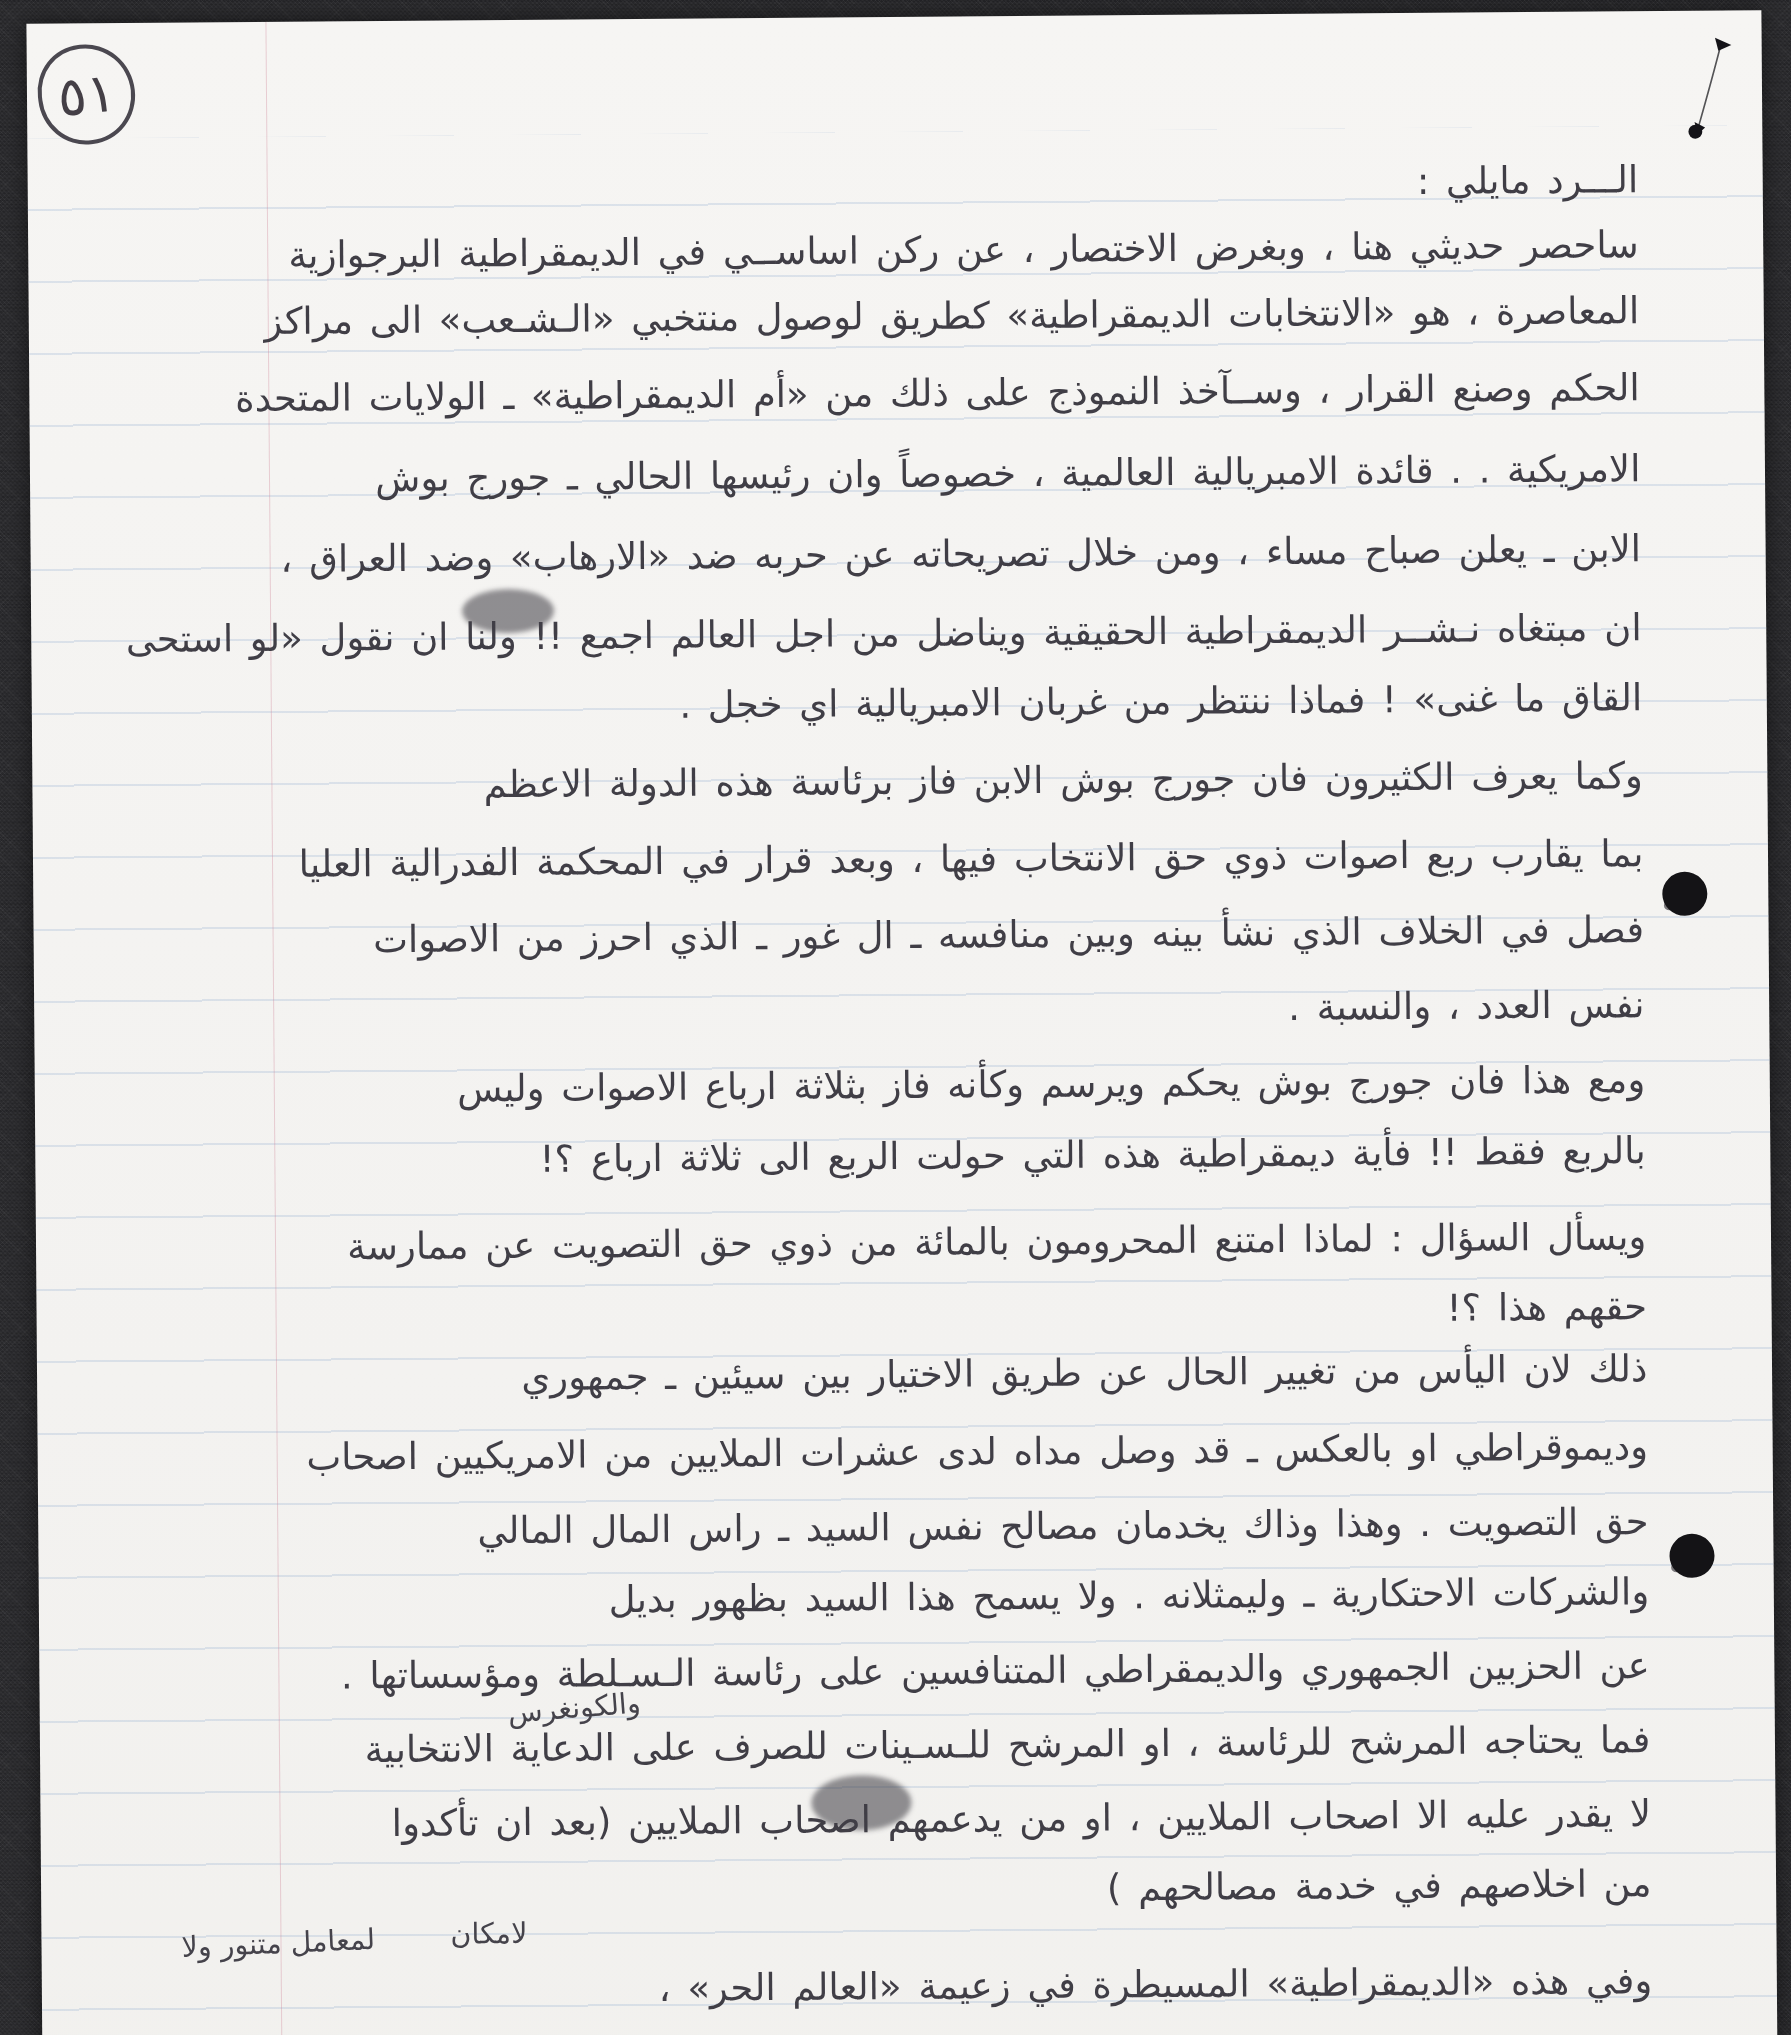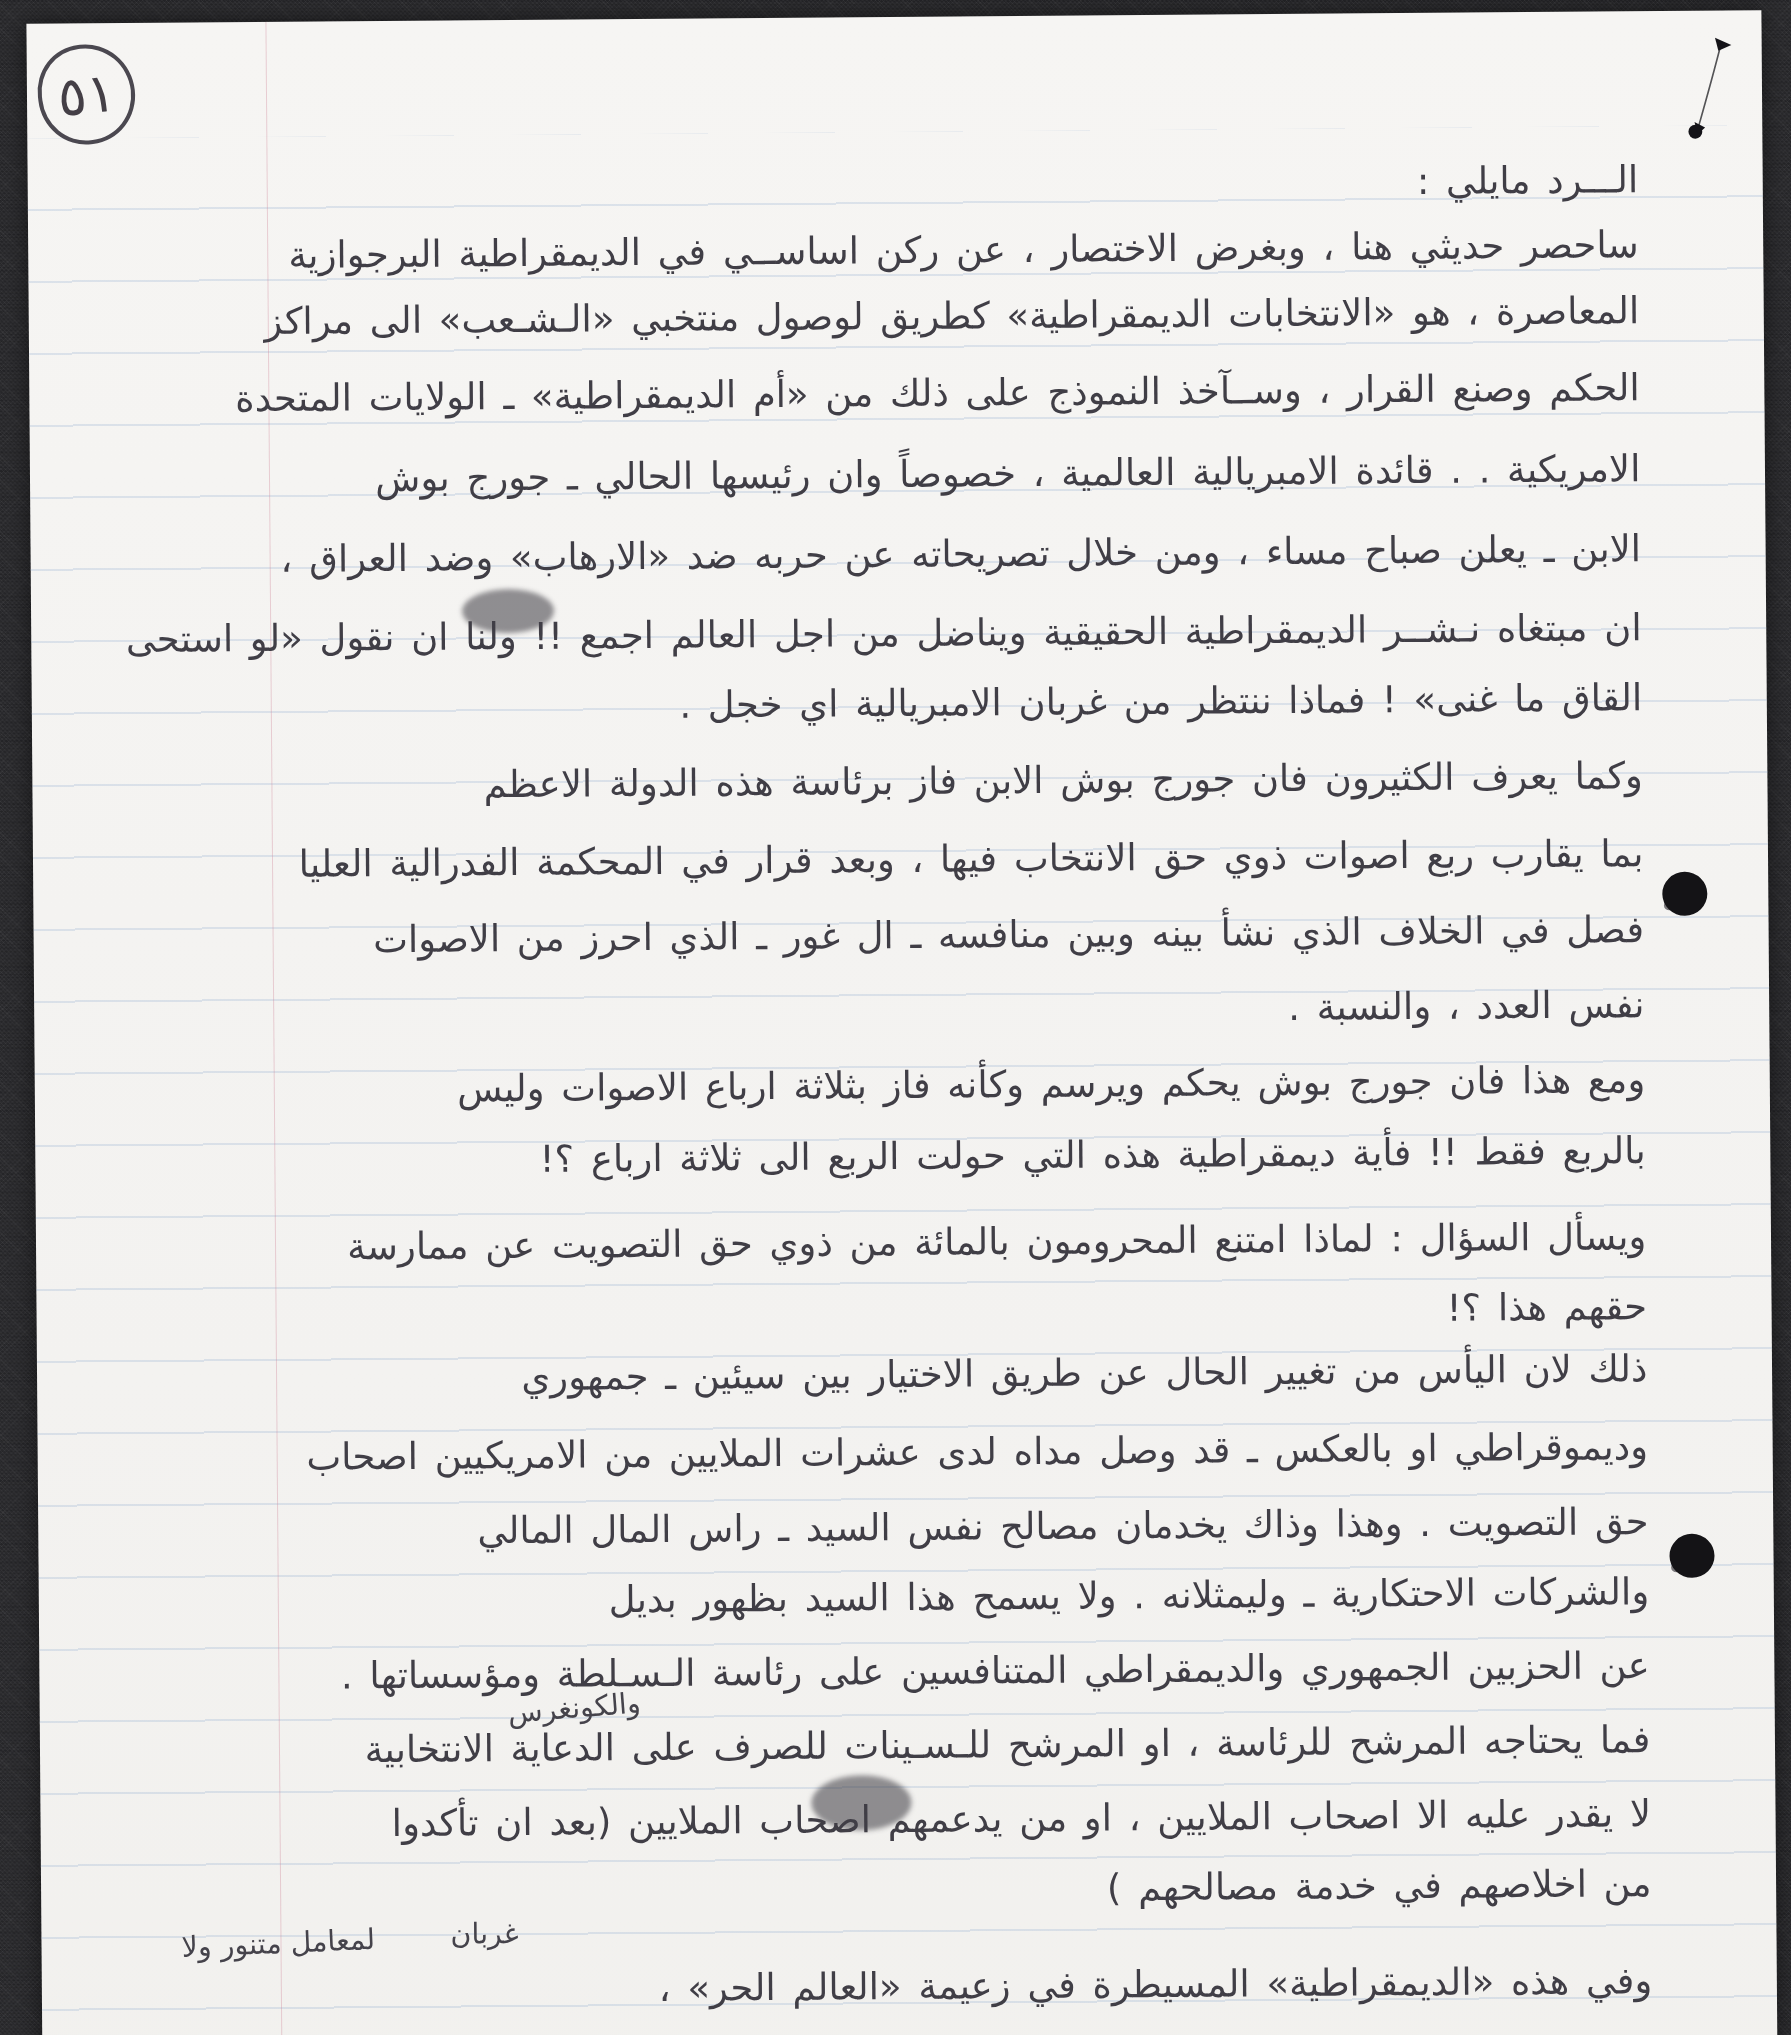--- a/index.html
+++ b/index.html
@@ -120,17 +120,17 @@
   <div class="hline" style="top:1492px">حق التصويت . وهذا وذاك يخدمان مصالح نفس السيد ـ راس المال المالي</div>
   <div class="hline" style="top:1562px">والشركات الاحتكارية ـ وليمثلانه . ولا يسمح هذا السيد بظهور بديل</div>
   <div class="hline" style="top:1636px">عن الحزبين الجمهوري والديمقراطي المتنافسين على رئاسة الـسـلطة ومؤسساتها .</div>
   <div class="hline" style="top:1710px">فما يحتاجه المرشح للرئاسة ، او المرشح للـسـينات للصرف على الدعاية الانتخابية</div>
   <div class="hline" style="top:1784px">لا يقدر عليه الا اصحاب الملايين ، او من يدعمهم اصحاب الملايين (بعد ان تأكدوا</div>
   <div class="hline" style="top:1854px">من اخلاصهم في خدمة مصالحهم )</div>
   <div class="hline indent" style="top:1951px">وفي هذه «الديمقراطية» المسيطرة في زعيمة «العالم الحر» ،</div>
   <div class="hline" style="top:2022px">لمثقف متحرر لا يجوز ان تلك المواصفات ان يخوضها هذه الانتخابات ففشلها</div>
 
   <div class="note n1">والكونغرس</div>
-  <div class="note n2">غربان</div>
+  <div class="note n2">لامكان</div>
   <div class="note n3">لمعامل متنور ولا</div>
 
 </div>
 
 
 </body></html>

